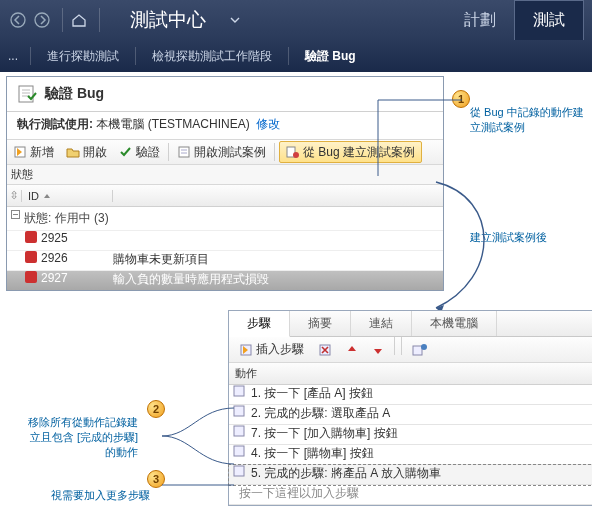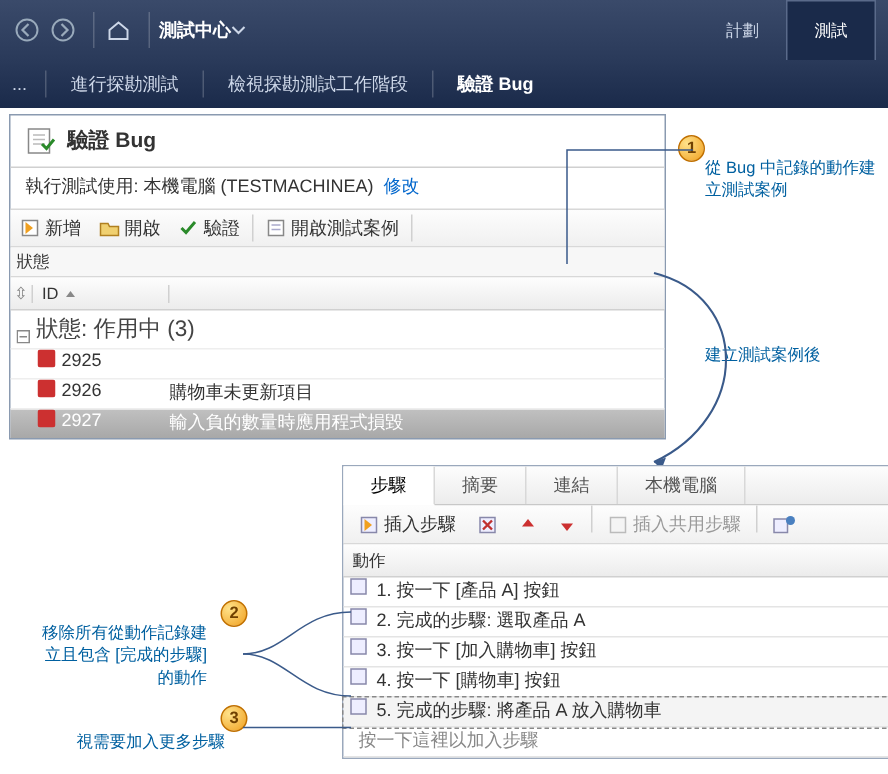--- a/index.html
+++ b/index.html
@@ -1,45 +1,45 @@
 <!DOCTYPE html>
 <html><head>
 <meta charset="utf-8">
 <style>
 *{box-sizing:border-box;margin:0;padding:0;font-family:"Microsoft JhengHei","Segoe UI",sans-serif}
 body{background:#fff;width:592px;height:516px;position:relative;font-size:12px;color:#333}
 .navbar{background:linear-gradient(#3a4a6a,#2a3a5a);height:40px;display:flex;align-items:center;padding:0 8px;color:#cdd7e8}
 .nav-icn{width:20px;height:20px;display:flex;align-items:center;justify-content:center;margin-right:4px}
 .nav-sep{width:1px;height:24px;background:rgba(255,255,255,.2);margin:0 6px}
-.nav-title{color:#fff;font-size:12px;font-weight:700;margin:0 0}
+.nav-title{color:#fff;font-size:19px;font-weight:400;margin:0 24px}
 .nav-tabs{margin-left:auto;display:flex;height:100%}
-.nav-tab{padding:0 18px;display:flex;align-items:center;color:#cdd7e8;font-size:11px}
+.nav-tab{padding:0 18px;display:flex;align-items:center;color:#cdd7e8;font-size:16px}
 .nav-tab.active{background:#1a2a4a;border:1px solid #5a6a8a;border-bottom:none;color:#fff}
 .toolbar{background:linear-gradient(#2a3a5a,#1a2a4a);height:32px;display:flex;align-items:center;color:#cdd7e8;font-size:12px;padding:0 8px}
 .tb-ellipsis{margin-right:12px}
 .tb-item{padding:0 16px;height:100%;display:flex;align-items:center}
 .tb-sep{width:1px;height:18px;background:rgba(255,255,255,.2)}
 .tb-item.active{color:#fff;font-weight:600}
 .panel{border:1px solid #8a9ab0;background:#fff;margin:4px 6px 0 6px;width:438px;position:relative}
 .panel-hd{display:flex;align-items:center;padding:6px 10px;border-bottom:1px solid #d0d0d0}
 .panel-hd-icon{margin-right:6px}
 .panel-title{font-size:14px;font-weight:600}
 .panel-sub{padding:4px 10px 6px;font-size:12px}
-.panel-sub b{font-weight:400}
+.panel-sub b{font-weight:700}
 .link{color:#0066cc;cursor:pointer}
 .btnbar{display:flex;align-items:center;border-top:1px solid #d8d8d8;border-bottom:1px solid #d8d8d8;background:linear-gradient(#fdfdfd,#f0f0f0);height:26px}
 .btn{display:flex;align-items:center;padding:0 6px;height:100%;gap:3px}
 .btn-highlight{background:linear-gradient(#fff2c8,#ffe18a);border:1px solid #e0b040;border-radius:2px;height:22px;margin:0 2px}
 .bsep{width:1px;height:18px;background:#d0d0d0;margin:0 2px}
 .status-bar{padding:2px 4px;border-bottom:1px solid #d8d8d8;background:#f7f7f7;font-size:11px}
 .grid-hd{display:flex;background:linear-gradient(#fdfdfd,#ececec);border-bottom:1px solid #d0d0d0;height:22px;align-items:center;font-size:11px}
 .gh-drag{width:14px;text-align:center;color:#888}
 .gh-id{width:92px;padding-left:6px;border-left:1px solid #d0d0d0;border-right:1px solid #d0d0d0;display:flex;align-items:center;gap:4px}
 .gh-title{flex:1;padding-left:6px}
-.grid-group{padding:3px 4px;font-size:15px;color:#444;display:flex;align-items:flex-end;gap:4px}
+.grid-group{padding:3px 4px;font-size:12px;color:#444;display:flex;align-items:flex-start;gap:4px}
 .grid-row{display:flex;height:20px;align-items:flex-start;border-top:1px solid #eee;font-size:12px}
 .grid-row.sel{background:linear-gradient(#c0c0c0,#a8a8a8);color:#fff}
 .gr-drag{width:14px}
 .gr-bug{width:20px;display:flex;justify-content:center}
 .gr-id{width:72px}
 .gr-title{flex:1}
 .callout{position:absolute;font-size:11px;color:#0060a0;line-height:1.35}
 .callout-num{width:18px;height:18px;border-radius:50%;background:radial-gradient(circle at 30% 30%,#ffe28a,#f0a020);border:1px solid #c07000;display:inline-flex;align-items:center;justify-content:center;font-weight:bold;color:#704000;font-size:11px}
 .sub-panel{position:absolute;left:228px;top:310px;width:388px;border:1px solid #9aa8bc;background:#fff}
 .sub-tabs{display:flex;background:linear-gradient(#fdfdfd,#ececec);height:26px;border-bottom:1px solid #c8c8c8}
@@ -138,20 +138,27 @@
       </span>
     <span class="bsep"></span>
     <span class="btn">
         <svg width="14" height="14">
           <rect x="2" y="2" width="10" height="10" fill="#fff" stroke="#888"></rect>
           <path d="M4 5h6M4 8h6" stroke="#aac"></path>
         </svg>
         <span>開啟測試案例</span>
       </span>
     <span class="bsep"></span>
+    <span class="btn btn-highlight">
+        <svg width="14" height="14">
+          <rect x="1" y="2" width="8" height="10" fill="#fff" stroke="#888"></rect>
+          <circle cx="10" cy="10" r="3" fill="#d04040"></circle>
+        </svg>
+        <span>從 Bug 建立測試案例</span>
+      </span>
   </div>
   <div class="status-bar">狀態</div>
   <div class="grid-hd">
     <span class="gh-drag">⇳</span>
     <span class="gh-id">
         <span>ID</span>
         <svg width="8" height="8">
           <path d="M1 6l3-4 3 4z" fill="#888"></path>
         </svg>
       </span>
@@ -231,26 +238,20 @@
         <svg width="12" height="12">
           <path d="M6 2l4 5H2z" fill="#cc3030"></path>
         </svg>
       </span>
     <span class="btn">
         <svg width="12" height="12">
           <path d="M6 10L2 5h8z" fill="#cc3030"></path>
         </svg>
       </span>
     <span class="bsep"></span>
-    <span class="btn disabled">
-        <svg width="14" height="14">
-          <rect x="2" y="2" width="10" height="10" fill="#f4f4f4" stroke="#bbb"></rect>
-        </svg>
-        <span>插入共用步驟</span>
-      </span>
     <span class="bsep"></span>
     <span class="btn">
         <svg width="16" height="14">
           <rect x="1" y="3" width="9" height="9" fill="#eef" stroke="#88a"></rect>
           <circle cx="12" cy="4" r="3" fill="#4a80c0"></circle>
         </svg>
       </span>
   </div>
   <div class="step-hd">動作</div>
   <div class="step-row">
@@ -268,21 +269,21 @@
         </svg>
       </span>
       <span>2. 完成的步驟: 選取產品 A</span>
     </div>
   <div class="step-row">
       <span class="step-icon">
         <svg width="12" height="12">
           <rect x="1" y="1" width="10" height="10" fill="#eef" stroke="#88a"></rect>
         </svg>
       </span>
-      <span>3. 按一下 [加入購物車] 按鈕</span>
+      <span>7. 按一下 [加入購物車] 按鈕</span>
     </div>
   <div class="step-row">
       <span class="step-icon">
         <svg width="12" height="12">
           <rect x="1" y="1" width="10" height="10" fill="#eef" stroke="#88a"></rect>
         </svg>
       </span>
       <span>4. 按一下 [購物車] 按鈕</span>
     </div>
   <div class="step-row sel">

